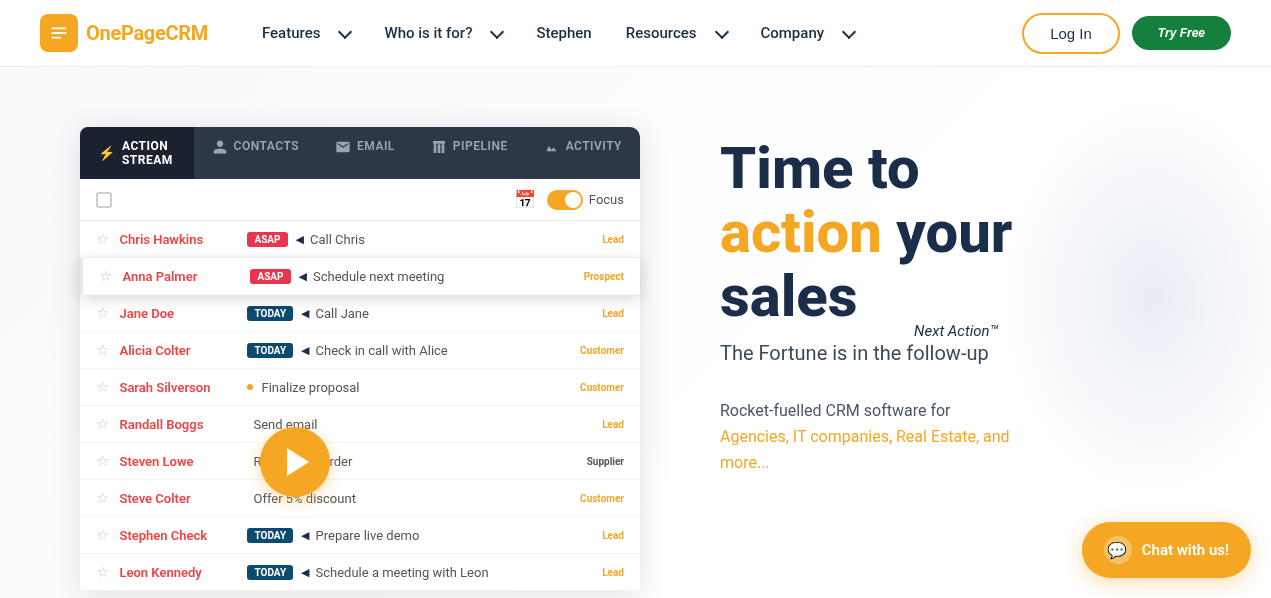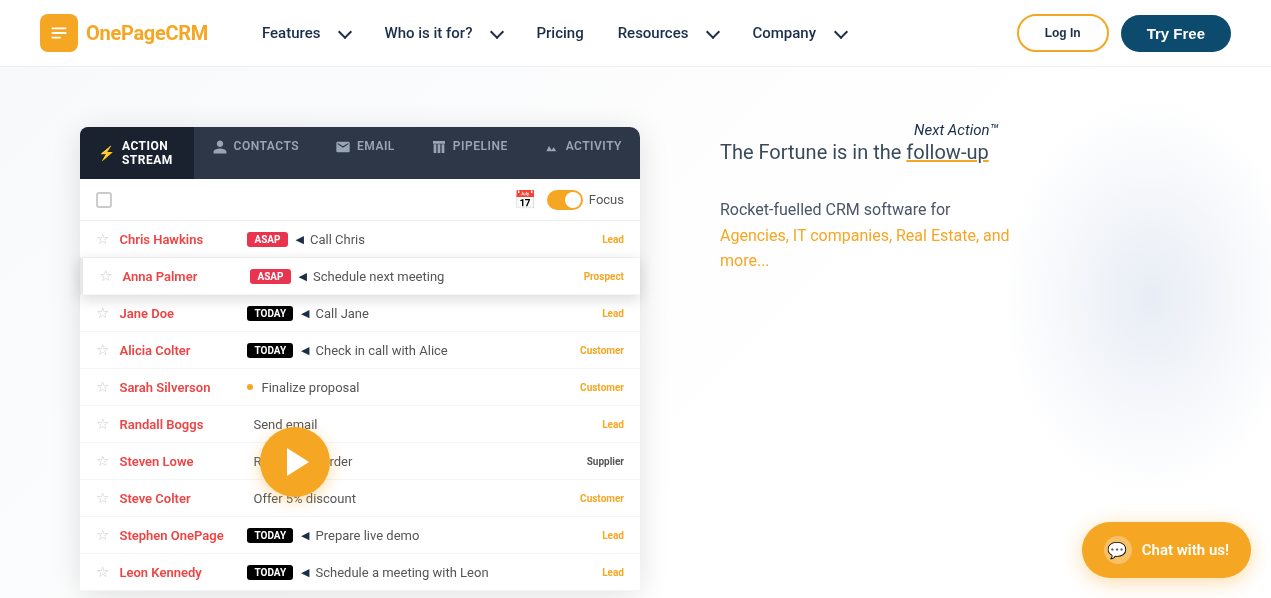--- a/index.html
+++ b/index.html
@@ -69,33 +69,34 @@
       display: flex;
       align-items: center;
       gap: 12px;
     }
     .btn-login {
       padding: 10px 26px;
       border: 2px solid #f5a623;
       border-radius: 25px;
       background: #fff;
       color: #1a2e4a;
-      font-size: 12px;
-      font-weight: 700;
+      font-size: 15px;
+      font-weight: 400;
       cursor: pointer;
     }
     .btn-tryfree {
       padding: 10px 26px;
       border: none;
       border-radius: 25px;
-      background: #0c4a6e;
+      background: #15803d;
       color: #fff;
-      font-size: 15px;
+      font-size: 12px;
       font-weight: 700;
       cursor: pointer;
+      font-style: italic;
     }
 
     
     .main-content {
       display: flex;
       padding: 40px 60px 40px 80px;
       gap: 60px;
       min-height: 531px;
       position: relative;
       background: linear-gradient(135deg, #f8f9fb 0%, #ffffff 60%);
@@ -218,21 +219,21 @@
       color: #fff;
       font-size: 10px;
       font-weight: 700;
       padding: 2px 7px;
       border-radius: 3px;
       margin: 0 8px;
       white-space: nowrap;
       text-align: right;
     }
     .tag-today {
-      background: #000000;
+      background: #0c4a6e;
       color: #fff;
       font-size: 10px;
       font-weight: 700;
       padding: 2px 7px;
       border-radius: 3px;
       margin: 0 8px;
       white-space: nowrap;
     }
     .action-arrow {
       color: #1a2e4a;
@@ -365,21 +366,21 @@
   <div class="nav-links">
     <div class="nav-item">
       <span>Features</span>
       <span class="chevron"></span>
     </div>
     <div class="nav-item">
       <span>Who is it for?</span>
       <span class="chevron"></span>
     </div>
     <div class="nav-item">
-      <span>Pricing</span>
+      <span>Stephen</span>
     </div>
     <div class="nav-item">
       <span>Resources</span>
       <span class="chevron"></span>
     </div>
     <div class="nav-item">
       <span>Company</span>
       <span class="chevron"></span>
     </div>
   </div>
@@ -503,21 +504,21 @@
 
         <div class="crm-row">
           <span class="star">☆</span>
           <span class="contact-name">Steve Colter</span>
           <span class="action-text" style="margin-left:14px;">Offer 5% discount</span>
           <span class="contact-type type-customer">Customer</span>
         </div>
 
         <div class="crm-row">
           <span class="star">☆</span>
-          <span class="contact-name">Stephen OnePage</span>
+          <span class="contact-name">Stephen Check</span>
           <span class="tag-today">TODAY</span>
           <span class="action-arrow">◀</span>
           <span class="action-text">Prepare live demo</span>
           <span class="contact-type type-lead">Lead</span>
         </div>
 
         <div class="crm-row">
           <span class="star">☆</span>
           <span class="contact-name">Leon Kennedy</span>
           <span class="tag-today">TODAY</span>
@@ -530,26 +531,31 @@
     </div>
 
     <div class="play-overlay">
       <div class="play-triangle"></div>
     </div>
 
   </div>
 
   <div class="hero-text">
     <div class="bg-decoration"></div>
+    <h1 class="hero-heading">
+      <span>Time to</span><br>
+      <span class="accent">action</span><span> your</span><br>
+      <span>sales</span>
+    </h1>
 
     <p class="hero-sub">
       <span>The Fortune is in the </span>
       <span style="position:relative; display:inline-block;">
         <em style="font-style:italic; font-size:15px; position:absolute; top:-18px; right:-10px; color:#1a2e4a; white-space:nowrap;">Next Action™</em>
-        <span style="text-decoration: underline; text-decoration-color: #f5a623;">follow-up</span>
+        <span style="text-decoration-color: #f5a623;">follow-up</span>
       </span>
     </p>
 
     <div class="hero-desc">
       <span>Rocket-fuelled CRM software for</span><br>
       <span class="orange">Agencies, IT companies, Real Estate, and</span><br>
       <span class="orange">more...</span>
     </div>
   </div>
 </div>

